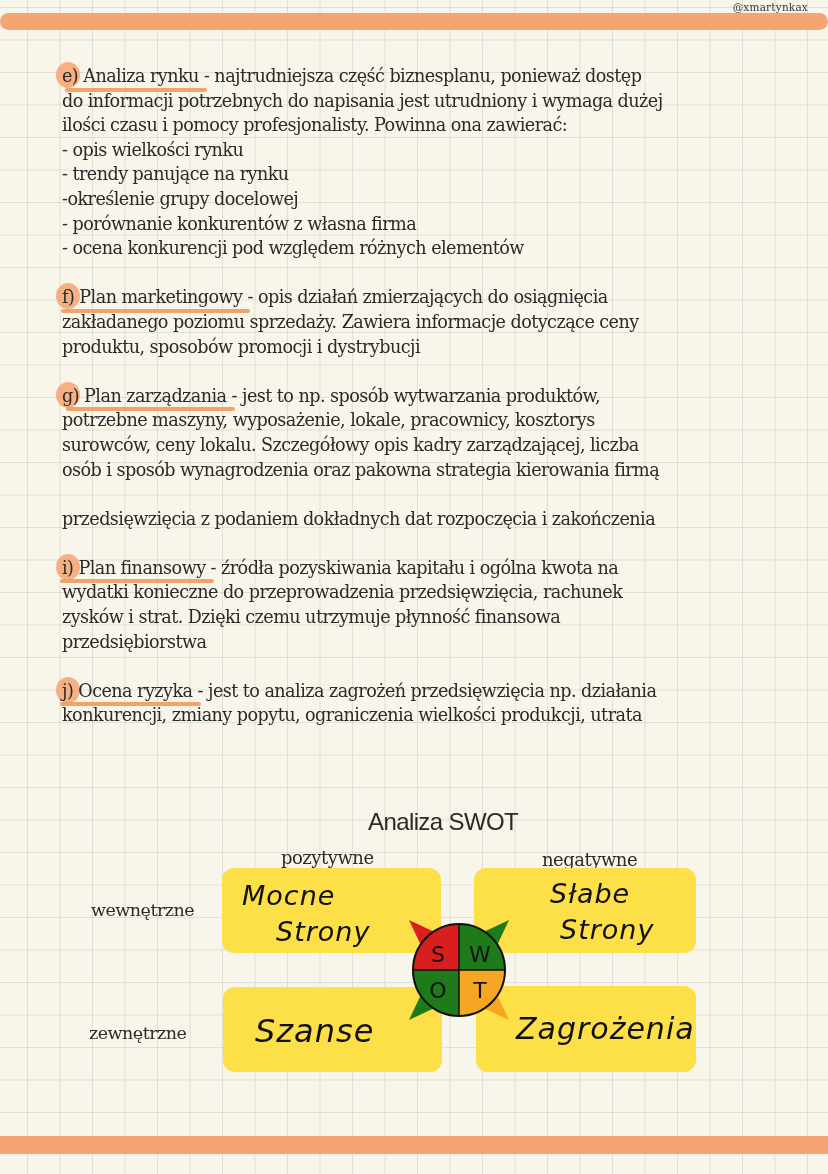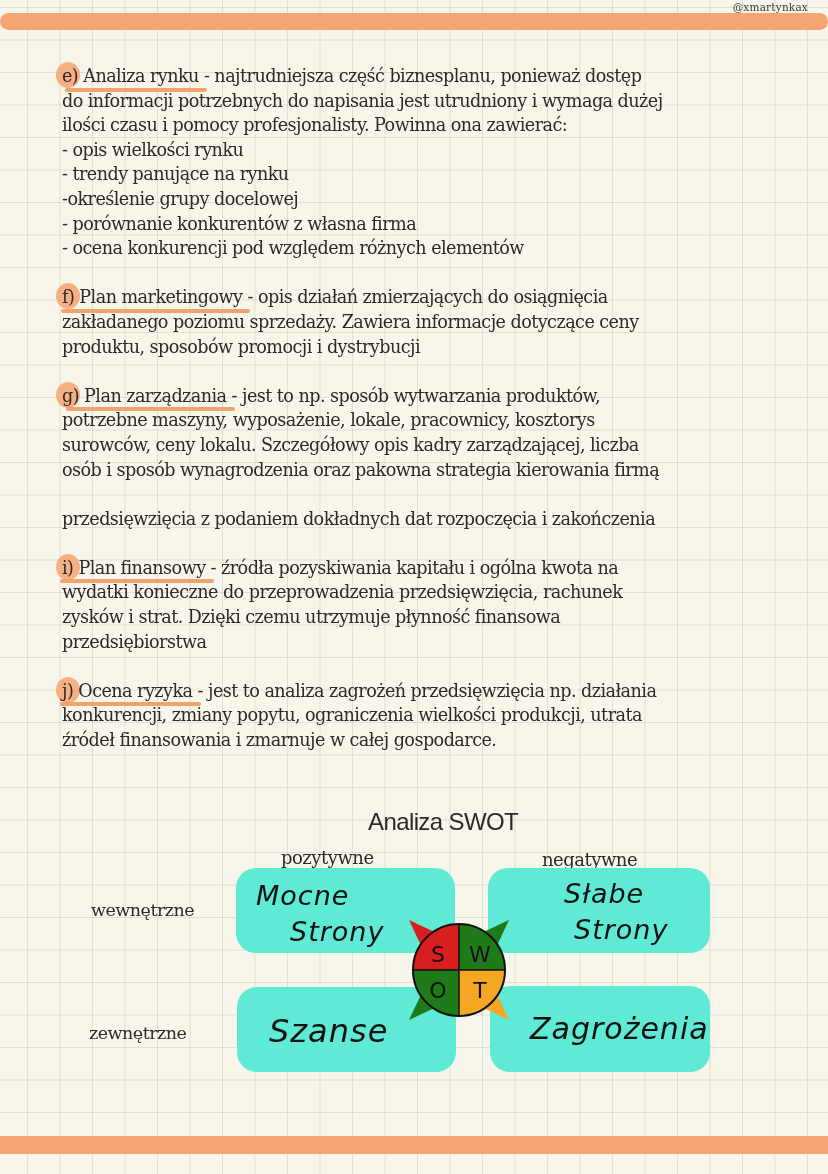--- a/index.html
+++ b/index.html
@@ -50,21 +50,21 @@
     height: 4px; border-radius: 3px; background: #f09a5e; opacity: 0.9;
   }
 
   .swot-title {
     position: absolute; left: 368px; top: 808px; font-size: 24px;
     letter-spacing: -0.6px; font-family: Liberation Sans, sans-serif;
   }
   .col-label { position: absolute; font-size: 18px; letter-spacing: -0.5px; }
   .row-label { position: absolute; font-size: 17.5px; letter-spacing: -0.5px; }
   .quad {
-    position: absolute; background: #5eead4; border-radius: 20px; margin-left: 14px;
+    position: absolute; background: #fde047; border-radius: 12px;
   }
   .hand {
     position: absolute; font-family: "DejaVu Sans", sans-serif;
     font-size: 27px; color: #111; letter-spacing: 1px; font-style: italic;
     font-weight: 500;
   }
   .swot-icon { position: absolute; left: 407px; top: 918px; width: 104px; height: 104px; }
 </style>
 </head>
 <body>
@@ -120,21 +120,20 @@
     <div class="line">zysków i strat. Dzięki czemu utrzymuje płynność finansowa</div>
     <div class="line">przedsiębiorstwa</div>
   </div>
 
   <div class="section">
     <div class="line">
       <span class="marker">j)</span>
       <span class="hl">Ocena ryzyka</span><span> - jest to analiza zagrożeń przedsięwzięcia np. działania</span>
     </div>
     <div class="line">konkurencji, zmiany popytu, ograniczenia wielkości produkcji, utrata</div>
-    <div class="line">źródeł finansowania i zmarnuje w całej gospodarce.</div>
   </div>
 </div>
 
 <div class="swot-title">Analiza SWOT</div>
 <div class="col-label" style="left:281px; top:847px;">pozytywne</div>
 <div class="col-label" style="left:542px; top:849px;">negatywne</div>
 <div class="row-label" style="left:91px; top:900px;">wewnętrzne</div>
 <div class="row-label" style="left:89px; top:1023px;">zewnętrzne</div>
 
 <div class="quad" style="left:222px; top:868px; width:219px; height:85px;">

